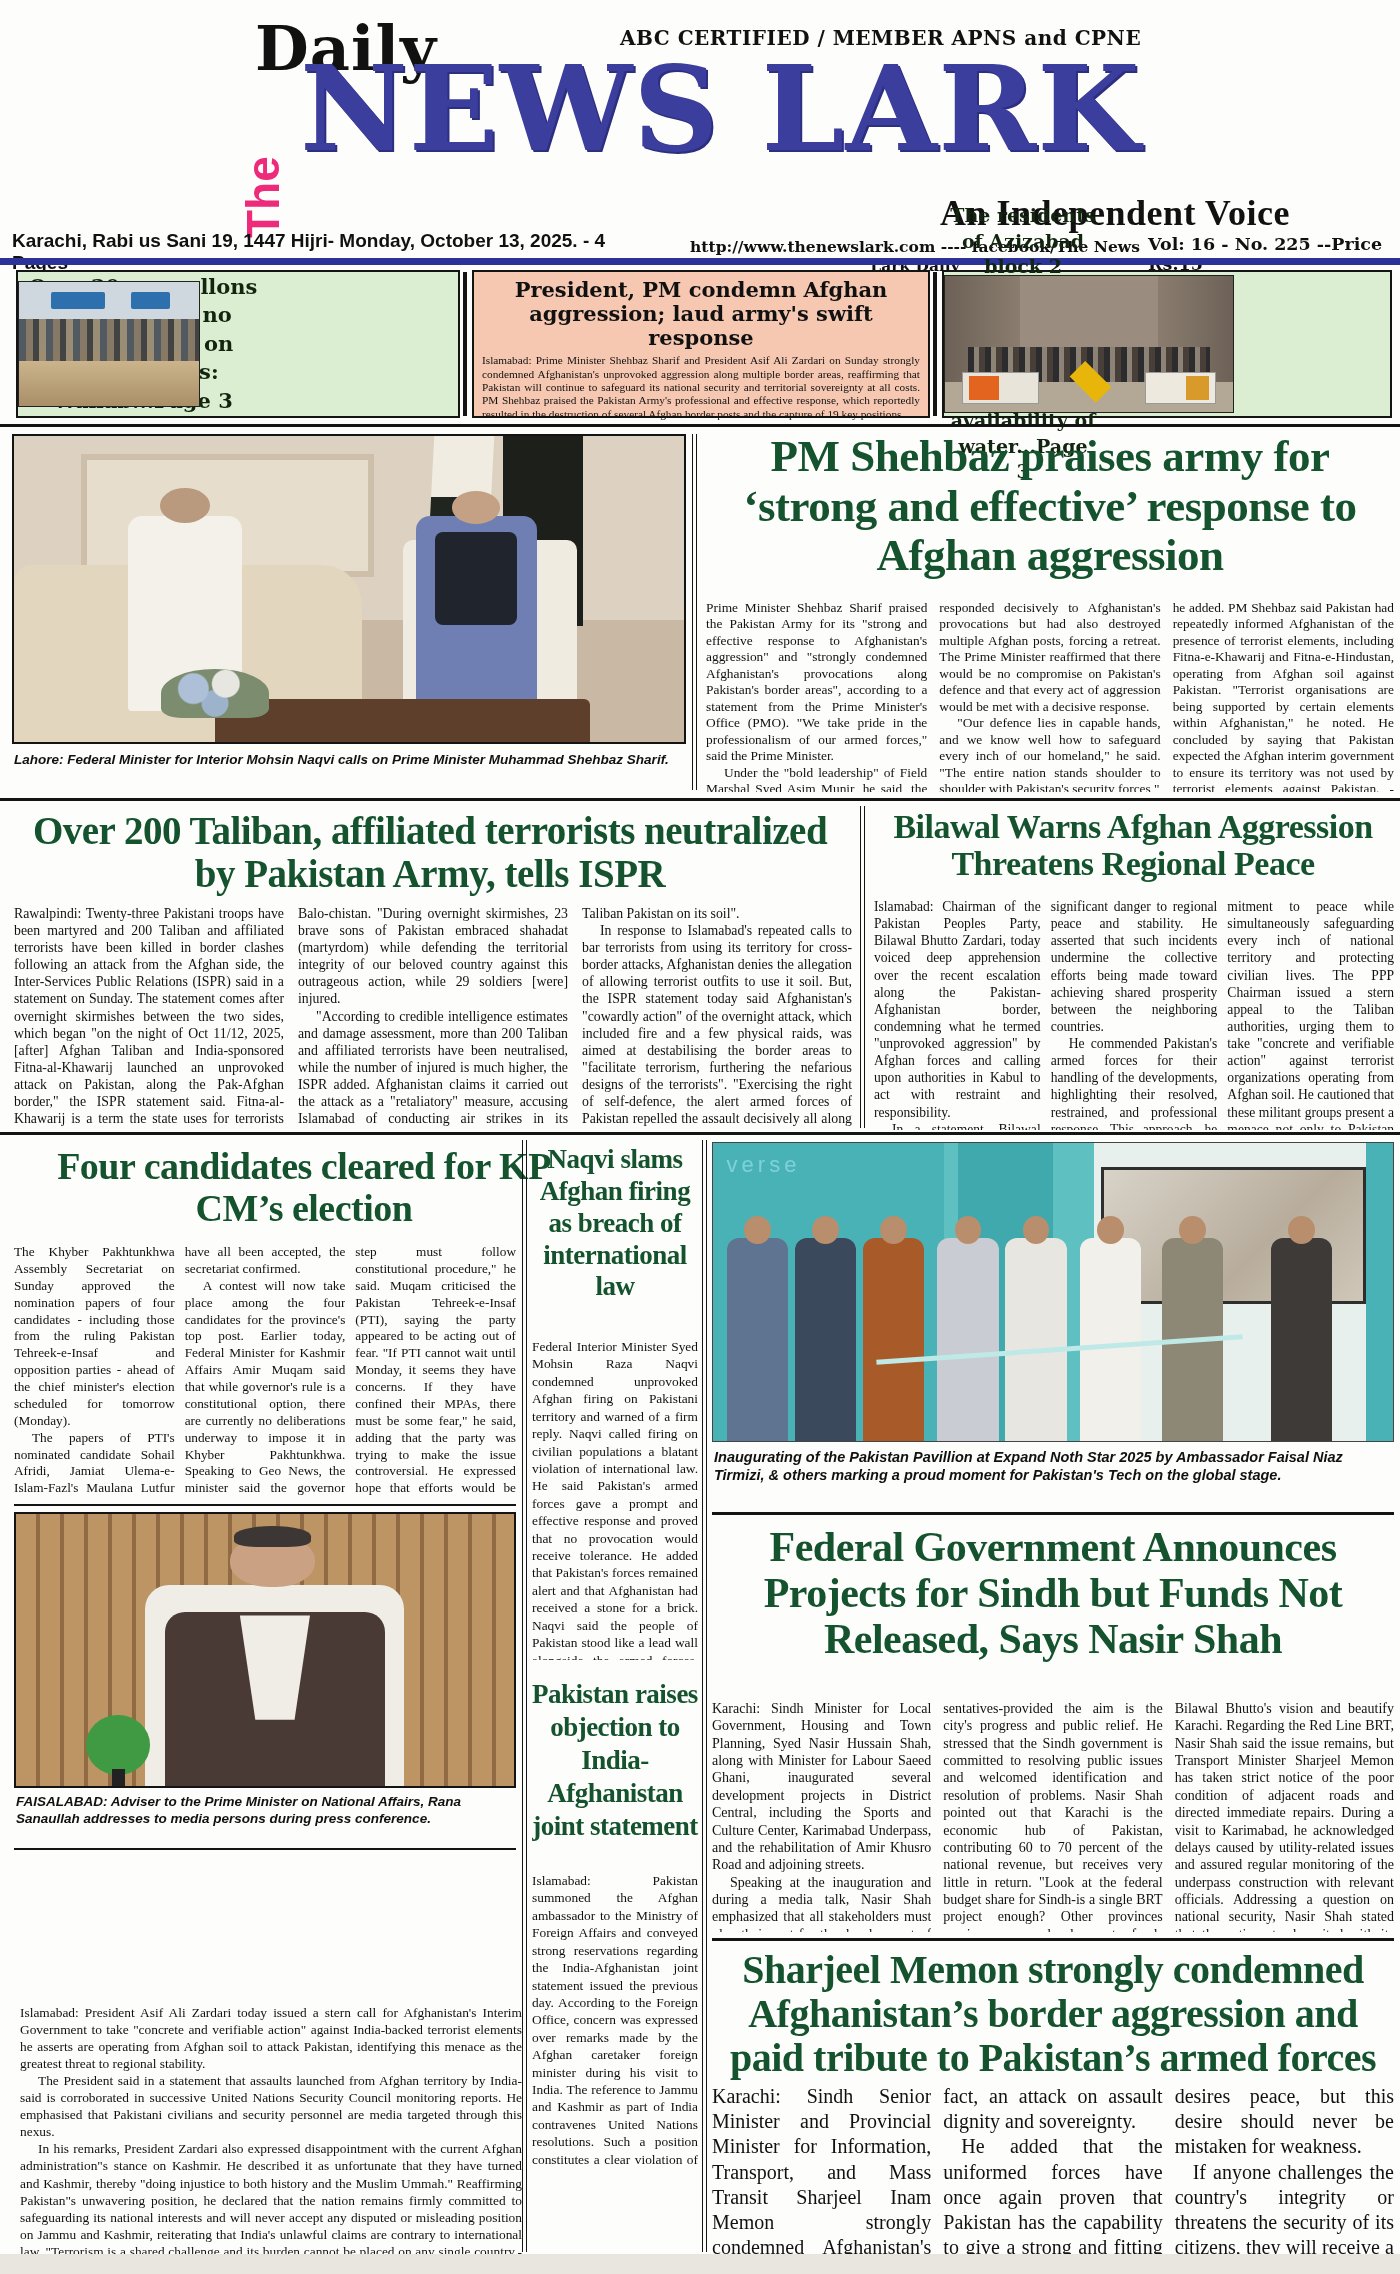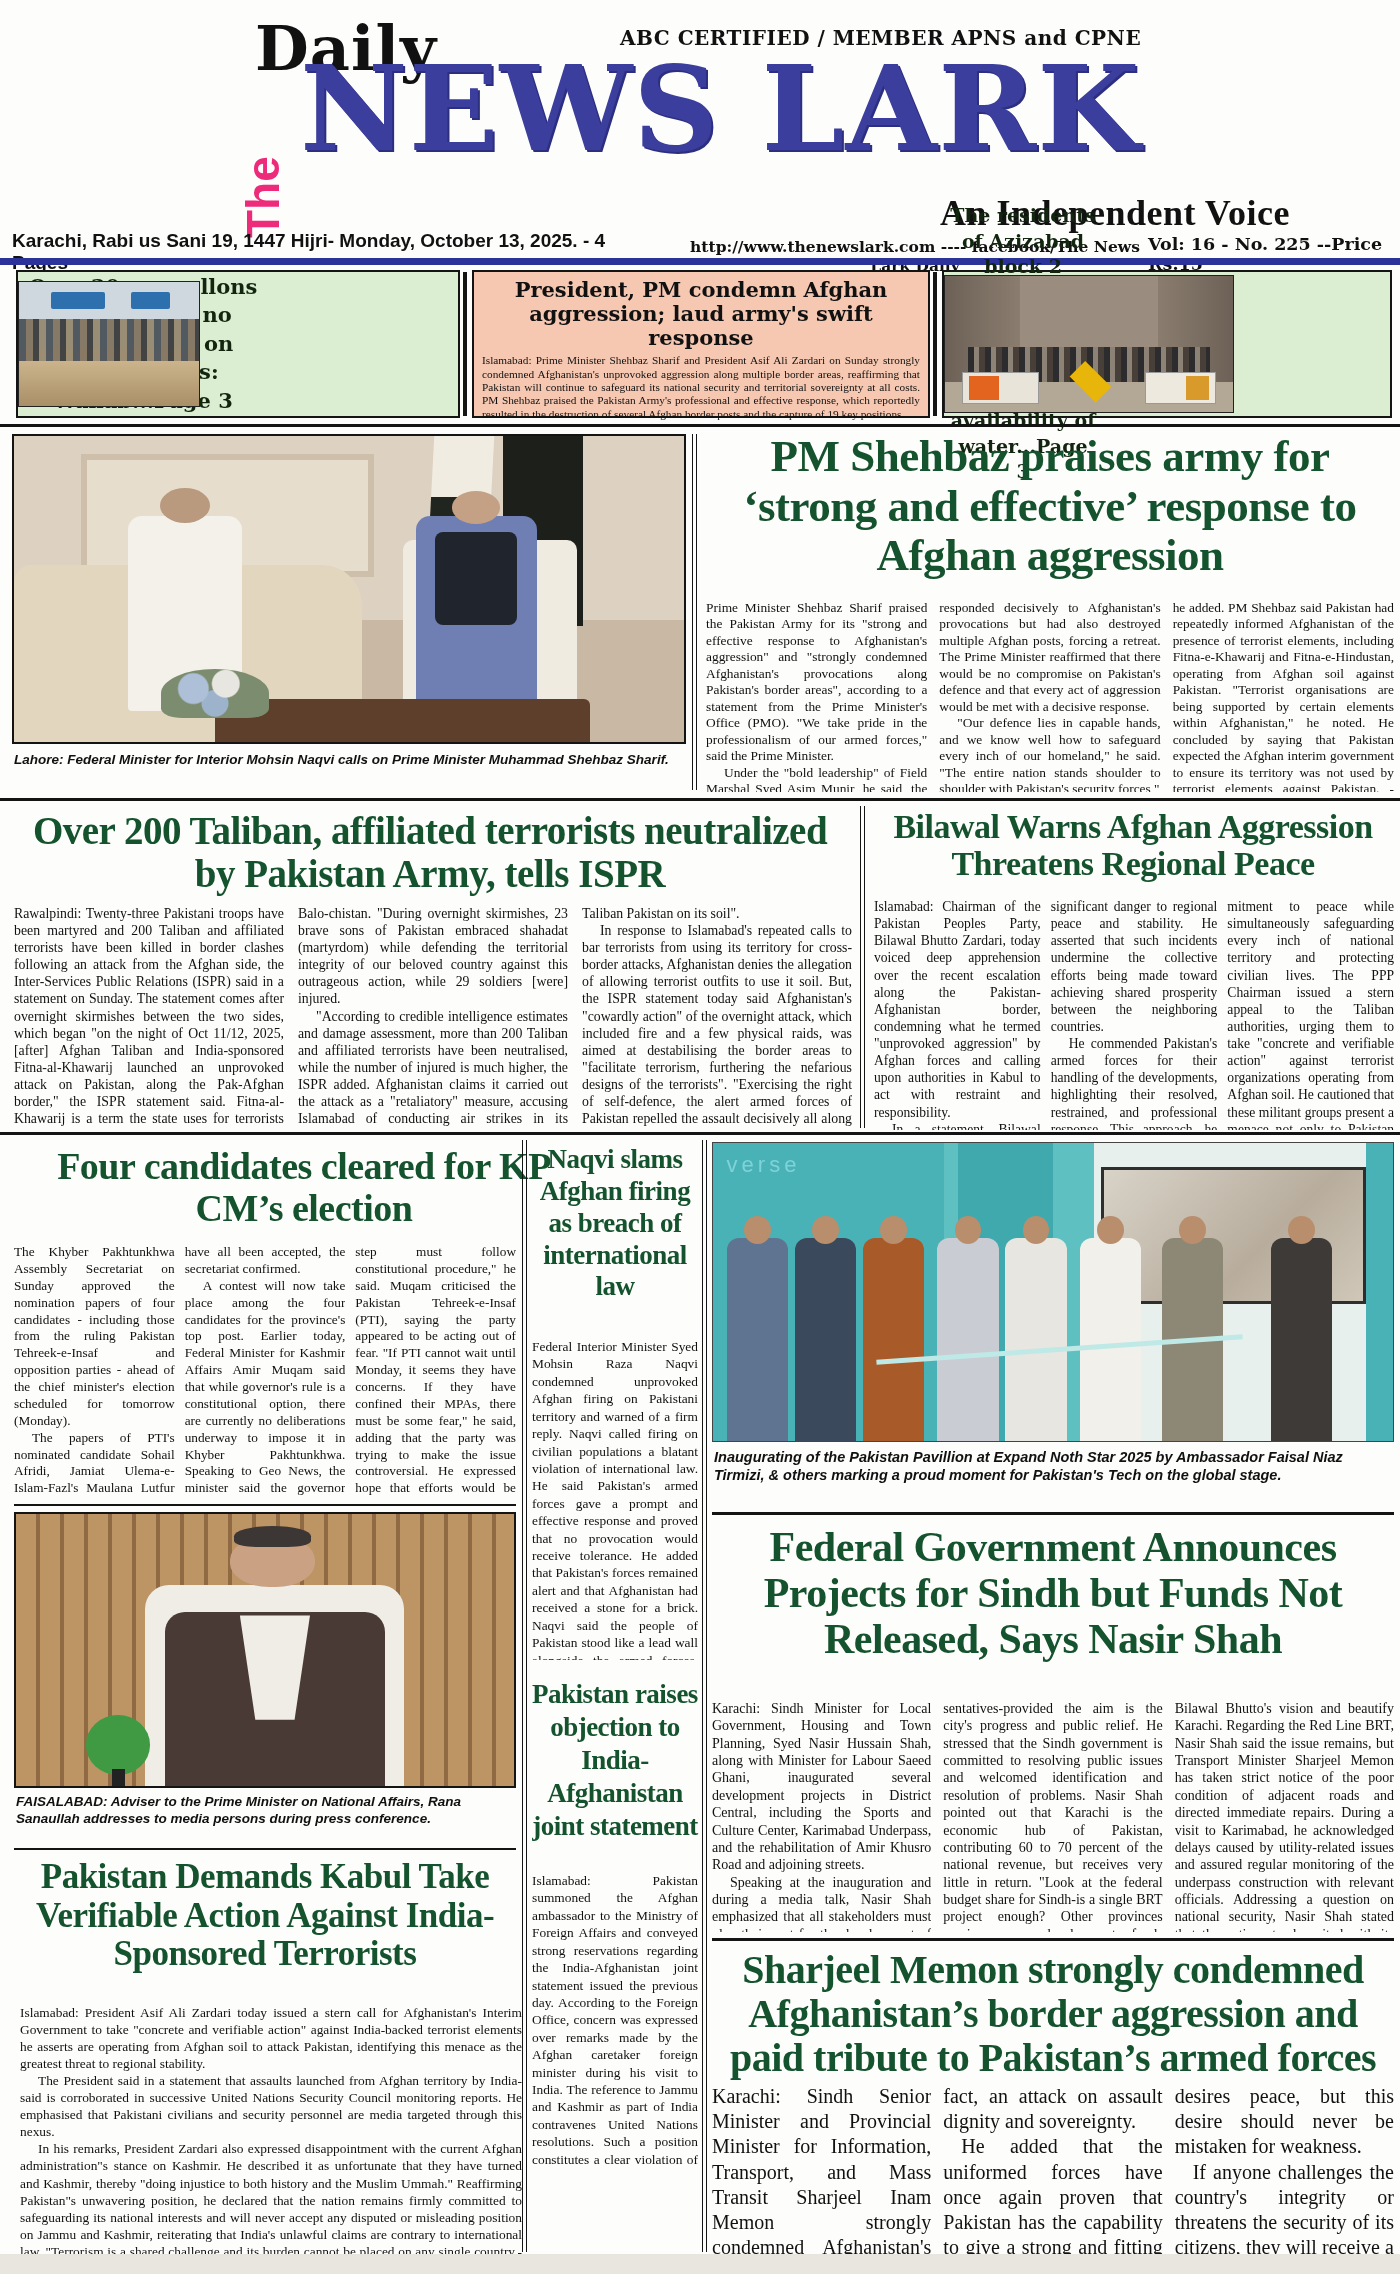--- a/index.html
+++ b/index.html
@@ -235,21 +235,20 @@
   </div>
   <div class="abs hrule" style="top:1504px; left:14px; width:502px; height:2px;"></div>
   <div class="abs photo ph-rana" style="top:1512px; left:14px; width:502px; height:276px; border:2px solid #141414;">
     <div class="fig"></div>
       <div class="vest"></div>
       <div class="head"></div>
       <div class="mic"></div>
   </div>
   <div class="abs caption" style="top:1794px; left:16px; width:500px;">FAISALABAD: Adviser to the Prime Minister on National Affairs, Rana Sanaullah addresses to media persons during press conference.</div>
   <div class="abs hrule" style="top:1848px; left:14px; width:502px; height:2px;"></div>
-  <div class="abs headline" style="top:1858px; left:14px; width:502px; font-size:35px;">Pakistan Demands Kabul Take Verifiable Action Against India-Sponsored Terrorists</div>
   <div class="abs cols" style="top:2004px; left:20px; width:502px; height:256px;flex-direction:column;">
     <div class="col body-text zardari-body">
         <p>Islamabad: President Asif Ali Zardari today issued a stern call for Afghanistan's Interim Government to take "concrete and verifiable action" against India-backed terrorist elements he asserts are operating from Afghan soil to attack Pakistan, identifying this menace as the greatest threat to regional stability.</p>
         <p>The President said in a statement that assaults launched from Afghan territory by India-sponsored Khawarij terrorists are a well-documented reality, a fact he</p>
       </div>
     <div style="width:10px;"></div>
     <div class="col body-text zardari-body">
         <p>said is corroborated in successive United Nations Security Council monitoring reports. He emphasised that Pakistani civilians and security personnel are media targeted through this nexus.</p>
         <p>In his remarks, President Zardari also expressed disappointment with the current Afghan administration"s stance on Kashmir. He described it as unfortunate that they have turned away from the just struggle of the oppressed people of Indian Illegally Occupied Jammu</p>
       </div>

